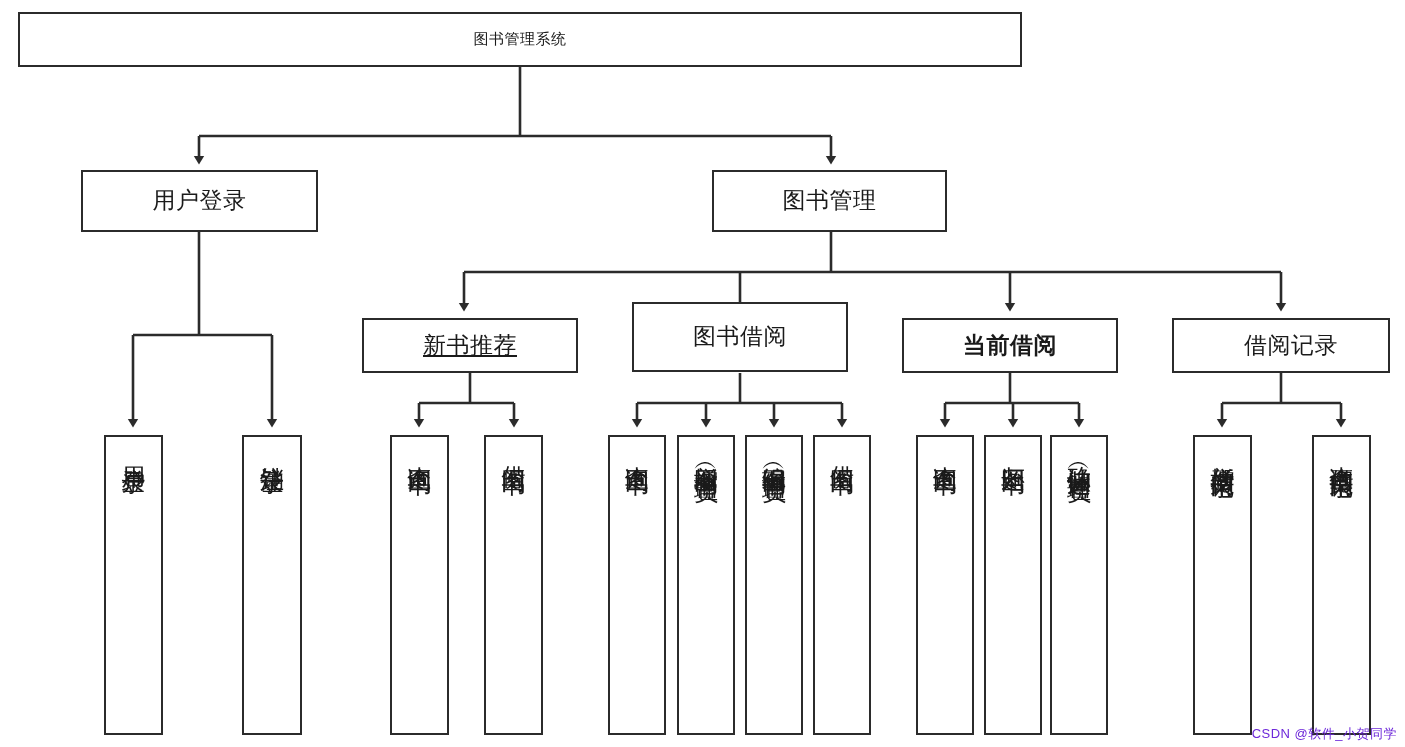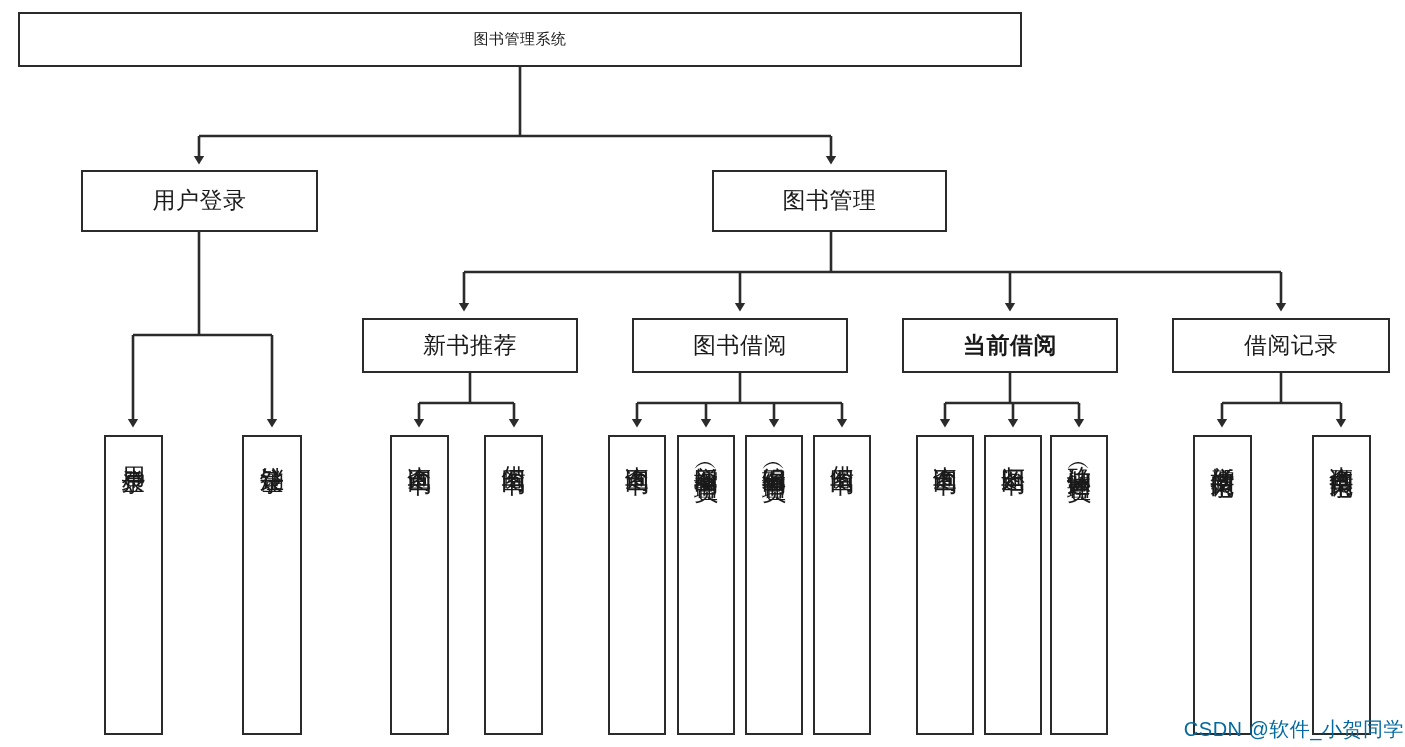--- a/index.html
+++ b/index.html
@@ -56,24 +56,24 @@
   .node.leaf .lbl {
     font-size: 24px;
     writing-mode: vertical-rl;
     text-orientation: upright;
     letter-spacing: 2px;
     line-height: 1;
     white-space: pre;
   }
   .watermark {
     position: absolute;
-    right: 1px;
+    right: 8px;
     bottom: 4px;
-    font-size: 20px;
-    color: #0369a1;
+    font-size: 13px;
+    color: #6d28d9;
     letter-spacing: 0.5px;
     white-space: nowrap;
   }
 </style>
 </head>
 <body>
 
 <div id="canvas">
 
   <svg id="wires" viewBox="0 0 1405 747">
@@ -131,24 +131,24 @@
     <span class="lbl">图书管理系统</span>
   </div>
 
   <div class="node horiz" style="left:81px; top:170px; width:237px; height:62px;">
     <span class="lbl">用户登录</span>
   </div>
   <div class="node horiz" style="left:712px; top:170px; width:235px; height:62px;font-family:Liberation Serif, serif;">
     <span class="lbl">图书管理</span>
   </div>
 
-  <div class="node horiz" style="left:362px; top:318px; width:216px; height:55px;">
+  <div class="node horiz" style="left:362px; top:318px; width:216px; height:55px;text-decoration:underline;">
     <span class="lbl">新书推荐</span>
   </div>
-  <div class="node horiz" style="left:632px; top:318px; width:216px; height:55px;">
+  <div class="node horiz" style="left:632px; top:302px; width:216px; height:70px;">
     <span class="lbl">图书借阅</span>
   </div>
   <div class="node horiz" style="left:902px; top:318px; width:216px; height:55px;font-weight:bold;">
     <span class="lbl">当前借阅</span>
   </div>
   <div class="node horiz" style="left:1172px; top:318px; width:218px; height:55px;padding-left:20px;">
     <span class="lbl">借阅记录</span>
   </div>
 
   <div class="node leaf" style="left:104px; top:435px; width:59px; height:300px;">

